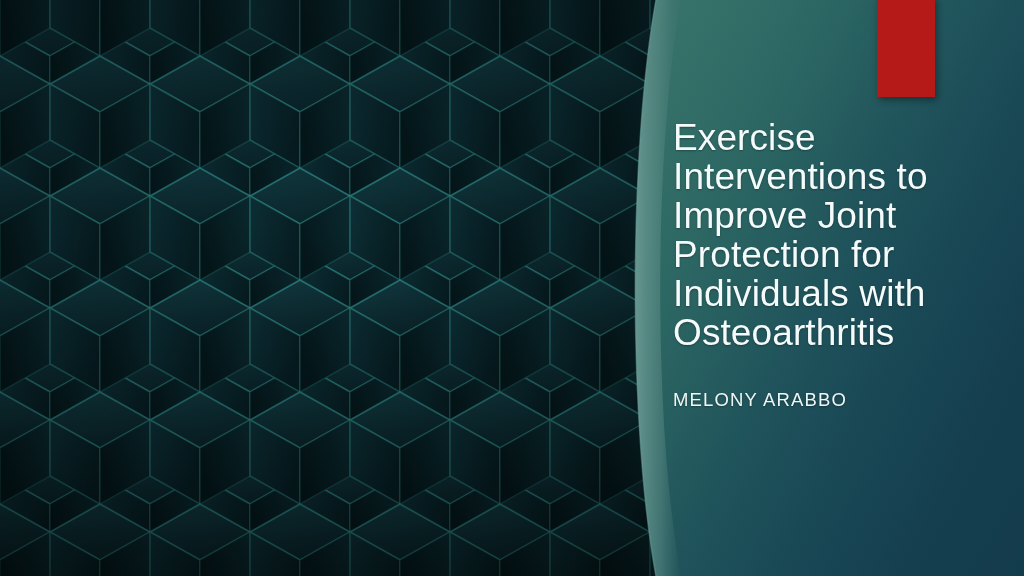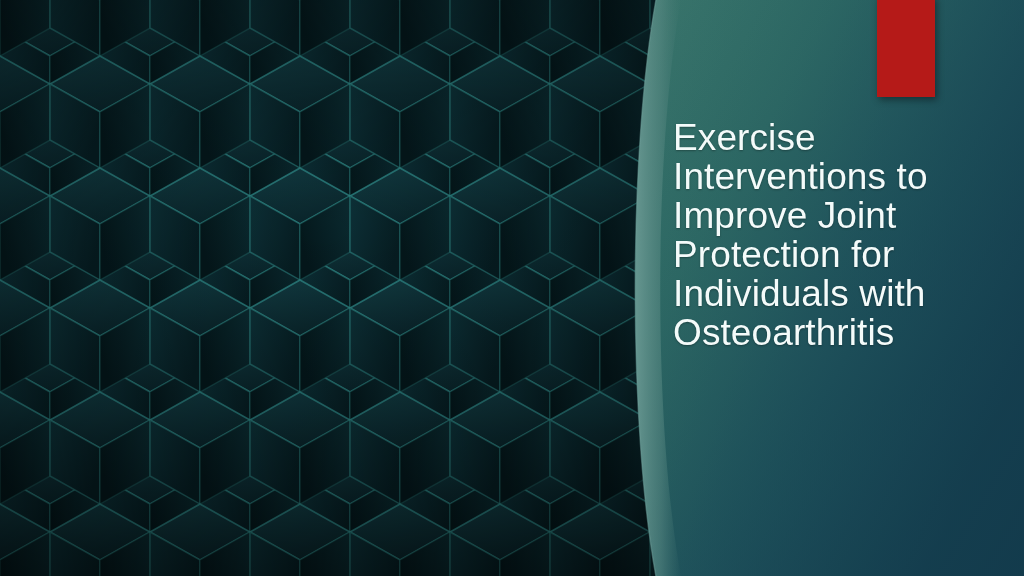--- a/index.html
+++ b/index.html
@@ -189,15 +189,16 @@
 
   <div class="red-bar"></div>
 
   <div class="text-block">
     <h1 class="slide-title">Exercise
 Interventions to
 Improve Joint
 Protection for
 Individuals with
 Osteoarthritis</h1>
+    <p class="slide-subtitle">MELONY ARABBO</p>
   </div>
 
 </div>
 
 </body></html>

